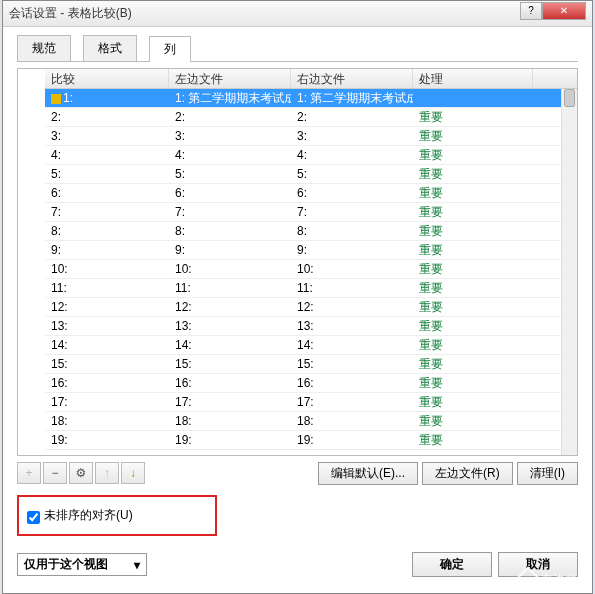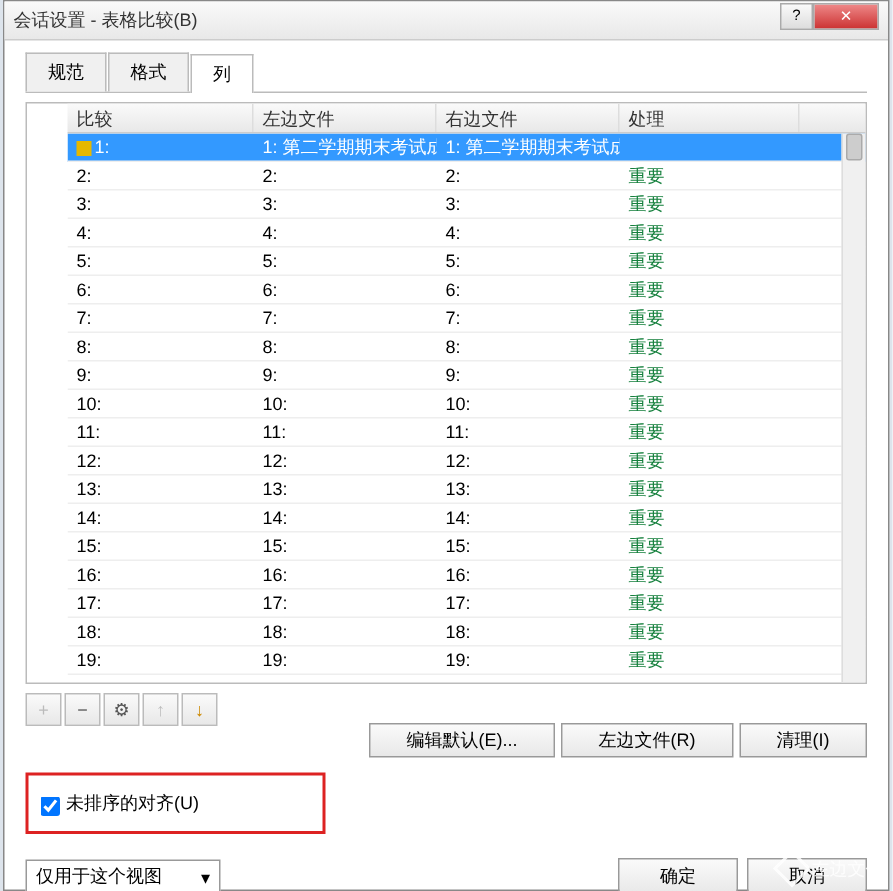--- a/index.html
+++ b/index.html
@@ -6,21 +6,21 @@
 body { background: #dde4ec; width: 595px; height: 594px; overflow: hidden; position: relative; }
 .window { background: #fff; border: 1px solid #888; margin: 0 2px; height: 594px; }
 .titlebar { background: linear-gradient(#fafafa,#e8e8e8); border-bottom: 1px solid #ccc; height: 26px; display: flex; align-items: center; padding: 12px 6px; }
 .title { color: #333; flex: 1; }
 .tb-btns { display: flex; gap: 0; margin-top:-6px; }
 .tb-btn { width: 28px; height: 18px; border: 1px solid #aaa; background: linear-gradient(#fafafa,#ddd); display:flex; align-items:center; justify-content:center; font-size:10px; cursor:pointer; }
 .tb-help { width: 22px; }
 .tb-close { background: linear-gradient(#e88,#c33); color:#fff; width: 44px; }
 .content { padding: 8px 14px; }
 .tabs { display:flex; border-bottom: 1px solid #bbb; margin-bottom: 6px; }
-.tab { padding: 4px 14px; border: 1px solid #bbb; border-bottom: none; background: #f0f0f0; margin-right: 1px; cursor:pointer; }
+.tab { padding: 4px 14px; border: 1px solid #bbb; border-bottom: none; background: #f0f0f0; margin-right: 12px; cursor:pointer; }
 .tab.active { background: #fff; position: relative; top:1px; }
 .table-wrap { border: 1px solid #bbb; height: 388px; overflow:hidden; position:relative;padding-left:27px; }
 .thead { display:flex; background: linear-gradient(#fafafa,#e8e8e8); border-bottom: 1px solid #ccc; height: 20px; }
 .th { padding: 2px 6px; border-right: 1px solid #ddd; color:#333; }
 .c1 { width: 124px; }
 .c2 { width: 122px; }
 .c3 { width: 122px; }
 .c4 { width: 120px; }
 .tbody { height: 368px; overflow-y:auto; }
 .tr { display:flex; border-bottom: 1px solid #eee; height: 19px; align-items:center; }
@@ -32,24 +32,24 @@
 .scroll-stub { position:absolute; right:0; top:20px; bottom:0; width:16px; background:#f0f0f0; border-left:1px solid #ddd; }
 .scroll-thumb { position:absolute; top:0; left:2px; right:2px; height:18px; background:#cdcdcd; border:1px solid #aaa; border-radius:2px; }
 .toolbar-row { display:flex; justify-content:space-between; margin-top:6px; }
 .icon-btns { display:flex; gap:2px; }
 .ibtn { width:24px; height:22px; border:1px solid #bbb; background:linear-gradient(#fafafa,#e8e8e8); display:flex; align-items:center; justify-content:center; cursor:pointer; color:#555; }
 .ibtn.disabled { color:#bbb; cursor:default; }
 .arrow-up::before { content:"\2191"; }
 .arrow-down { color:#cc8800; font-weight:bold; }
 .arrow-down::before { content:"\2193"; }
 .right-btns { display:flex; gap:4px; }
-.btn { padding: 2px 24px; border:1px solid #999; background:linear-gradient(#fafafa,#e8e8e8); cursor:pointer;margin-top:20px; }
+.btn { padding: 2px 12px; border:1px solid #999; background:linear-gradient(#fafafa,#e8e8e8); cursor:pointer; }
 .redbox { border: 2px solid #d22; padding: 10px 8px; margin-top: 10px; width: 200px; }
 .chk-row { display:flex; align-items:flex-end; gap:4px; }
-.footer { display:flex; justify-content:space-between; align-items:center; margin-top: 16px; }
+.footer { display:flex; justify-content:space-between; align-items:center; margin-top: 16px; font-weight: bold; }
 .dropdown { border:1px solid #999; padding:2px 6px; background:#fff; display:flex; align-items:center; gap:6px; width:130px; justify-content:space-between; cursor:pointer; }
 .footer-btns { display:flex; gap:6px; }
 .fbtn { width:80px; padding:3px 0; text-align:center; border:1px solid #999; background:linear-gradient(#fafafa,#e8e8e8); cursor:pointer; }
 .watermark { position:absolute; right:6px; bottom:6px; color:#fff; opacity:.85; font-size:11px; display:flex; align-items:center; gap:4px; pointer-events:none; }
 .wm-logo { width:18px; height:18px; border:2px solid #fff; transform:rotate(45deg); }
 input[type=checkbox]{ width:13px; height:13px; }
 </style>
 </head>
 <body>
 

